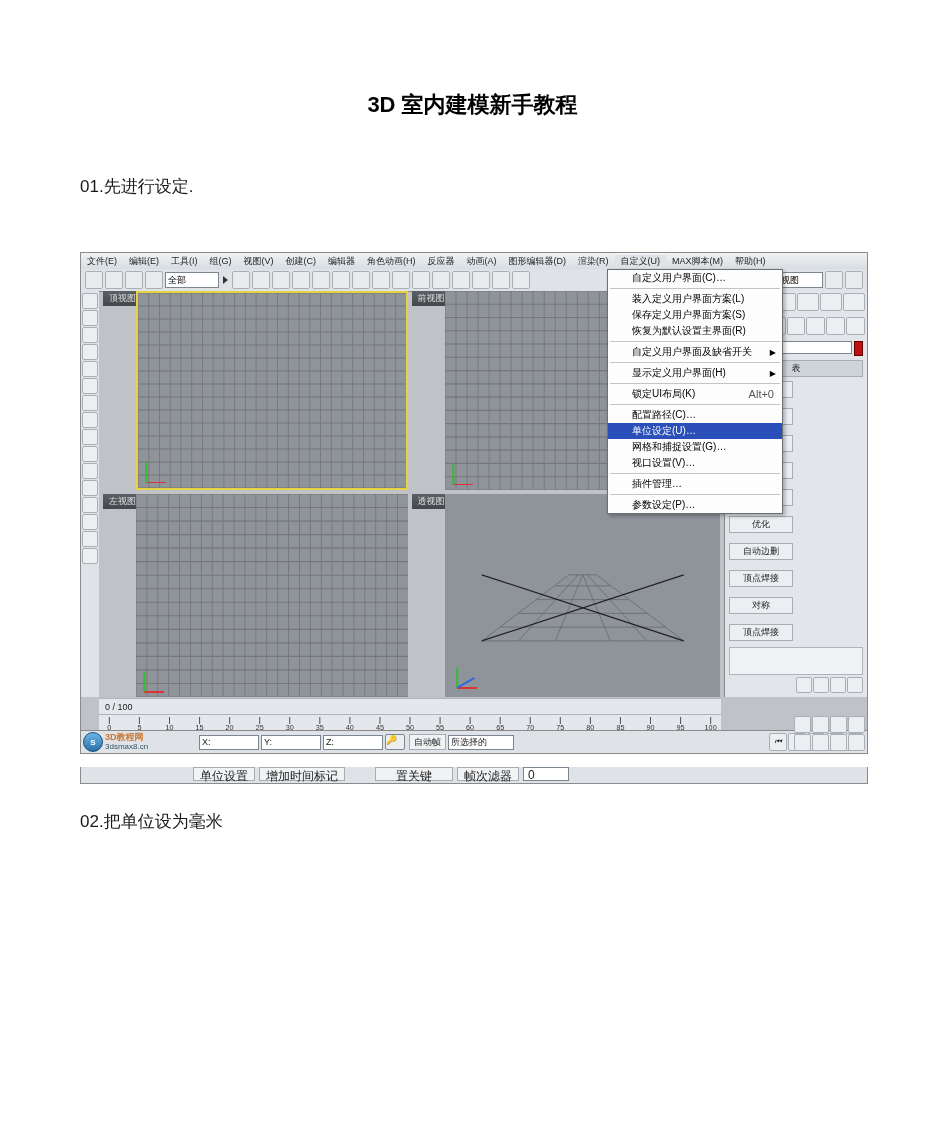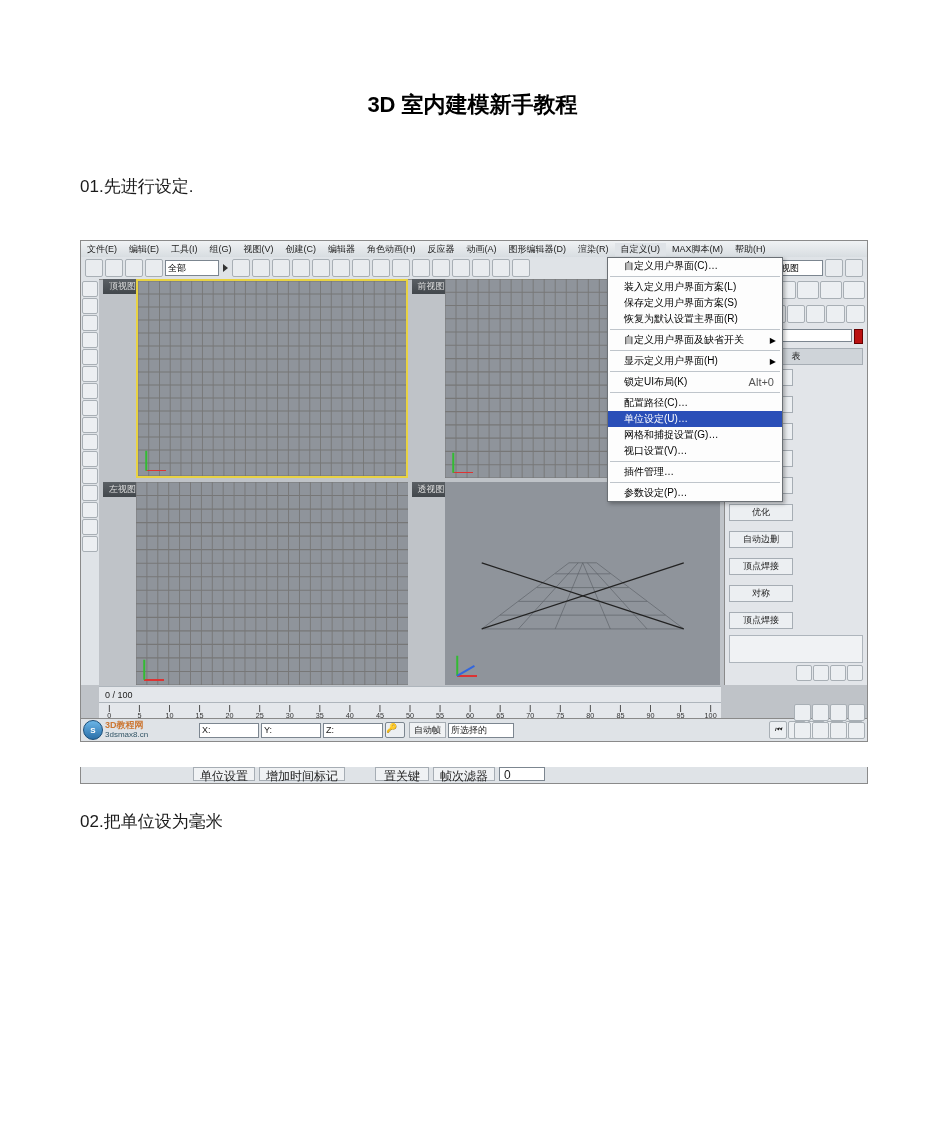--- a/index.html
+++ b/index.html
@@ -1,20 +1,20 @@
 <!DOCTYPE html>
 <html><head>
 <meta charset="utf-8">
 <style>
   html,body{margin:0;padding:0;background:#fff;font-family:"Microsoft YaHei","SimSun",Arial,sans-serif}
   .page{width:945px;height:1123px;position:relative;background:#fff}
   .title{position:absolute;left:0;right:0;top:90px;text-align:center;font-weight:700;font-size:22px;color:#000}
   .step1{position:absolute;left:80px;top:175px;font-size:17px;color:#1a1a1a}
   .step2{position:absolute;left:80px;top:810px;font-size:17px;color:#1a1a1a}
-  .shot{position:absolute;left:80px;top:240px;width:786px;height:500px;background:#bfc3c8;border:1px solid #8a8a8a}
+  .shot{position:absolute;left:80px;top:252px;width:786px;height:500px;background:#bfc3c8;border:1px solid #8a8a8a}
   
   .mb{height:16px;background:linear-gradient(#f0f2f4,#d8dde1);display:flex;align-items:center;font-size:9px;color:#222}
   .mb span{padding:0 6px;white-space:nowrap}
   .mb .hl{background:#dfe3e7}
   .tb{height:22px;background:#dfe3e7;border-bottom:1px solid #8a8a8a;display:flex;align-items:center;gap:2px;padding:0 4px}
   .tb .sel{width:50px;height:14px;background:#fff;border:1px solid #7c8690;font-size:9px;display:flex;align-items:center;padding-left:2px}
   .tb .ico{width:16px;height:16px;background:#e9ecef;border:1px solid #a8afb5;border-radius:2px}
   .tb .arrow{width:0;height:0;border-left:5px solid #333;border-top:4px solid transparent;border-bottom:4px solid transparent;margin:0 2px}
   .tb .gap{flex:1}
   .tb .rend{width:46px;height:14px;background:#fff;border:1px solid #7c8690;font-size:9px;display:flex;align-items:center;padding-left:2px}
@@ -41,21 +41,21 @@
   .rpanel .row input{flex:1;height:13px;font-size:9px;background:#fff;border:1px solid #7c8690;box-sizing:border-box;padding:0 2px}
   .rpanel .sw{width:16px;height:13px;background:#b11;border:1px solid #600}
   .rpanel .rollh{height:15px;background:#cfd4d9;margin:2px 4px;border:1px solid #a6adb4;display:flex;align-items:center;justify-content:center;font-size:9px}
   .rpanel .btns{display:flex;flex-wrap:wrap;gap:10px;padding:2px 4px}
   .rpanel .btn{width:62px;height:15px;background:#eceff2;border:1px solid #a6adb4;display:flex;align-items:center;justify-content:center}
   .rpanel .blank{flex:1;background:#f0f2f4;margin:4px 4px 0 4px;border:1px solid #aeb5bc}
   .rpanel .icorow{height:18px;display:flex;gap:1px;padding:2px 4px;justify-content:flex-end}
   .rpanel .icorow i{width:14px;height:14px;background:#eceff2;border:1px solid #a8afb5;border-radius:2px}
   
   .menu{position:absolute;left:526px;top:16px;width:174px;background:#fdfdfd;border:1px solid #6b7075;box-shadow:2px 2px 4px rgba(0,0,0,.3);font-size:10px;color:#000}
-  .menu .mi{height:16px;display:flex;align-items:center;padding:0 16px;white-space:nowrap;position:relative}
+  .menu .mi{height:16px;display:flex;align-items:center;padding:0 24px;white-space:nowrap;position:relative}
   .menu .sep{height:1px;margin:2px 2px;background:#bfc5cb}
   .menu .mi.sel{background:#2a4fb8;color:#fff}
   .menu .mi .arr{position:absolute;right:6px;font-size:8px}
   .menu .mi .sc{position:absolute;right:8px;font-size:11px;color:#555}
   
   .timebar{position:absolute;left:18px;right:146px;bottom:38px;height:16px;background:#e4e7eb;display:flex;align-items:center;font-size:9px;padding-left:6px;color:#222;border-top:1px solid #aeb5bc}
   .ruler{position:absolute;left:18px;right:146px;bottom:22px;height:16px;background:#e4e7eb;border-top:1px solid #aeb5bc}
   .ruler svg{width:100%;height:100%}
   .status{position:absolute;left:0;right:0;bottom:0;height:22px;background:#dfe3e7;display:flex;align-items:center;font-size:9px;color:#222;border-top:1px solid #8a8a8a}
   .status .logo{width:110px;height:22px;display:flex;align-items:center;gap:2px;padding-left:2px}
@@ -507,18 +507,18 @@
       <i></i>
         <i></i>
     </div>
 
   </div>
 
   <div style="position:absolute;left:80px;top:767px;width:786px;height:16px;background:#dfe3e7;border:1px solid #8a8a8a;border-top:none;display:flex;align-items:flex-start;font-size:12px;color:#222">
     <div style="width:112px"></div>
     <div class="cell" style="height:12px;background:#f0f2f4;border:1px solid #a6adb4;padding:0 6px;margin-right:4px">单位设置</div>
     <div class="cell" style="height:12px;background:#f0f2f4;border:1px solid #a6adb4;padding:0 6px;margin-right:30px">增加时间标记</div>
-    <div class="cell" style="height:12px;background:#f0f2f4;border:1px solid #a6adb4;padding:0 8px;margin-right:4px">置关键</div>
+    <div class="cell" style="height:12px;background:#f0f2f4;border:1px solid #a6adb4;padding:0 20px;margin-right:4px">置关键</div>
     <div class="cell" style="height:12px;background:#f0f2f4;border:1px solid #a6adb4;padding:0 6px;margin-right:4px">帧次滤器</div>
     <div class="cell" style="height:12px;width:36px;background:#fff;border:1px solid #7c8690;padding:0 4px">0</div>
   </div>
 
 </div>
 
 </body></html>

